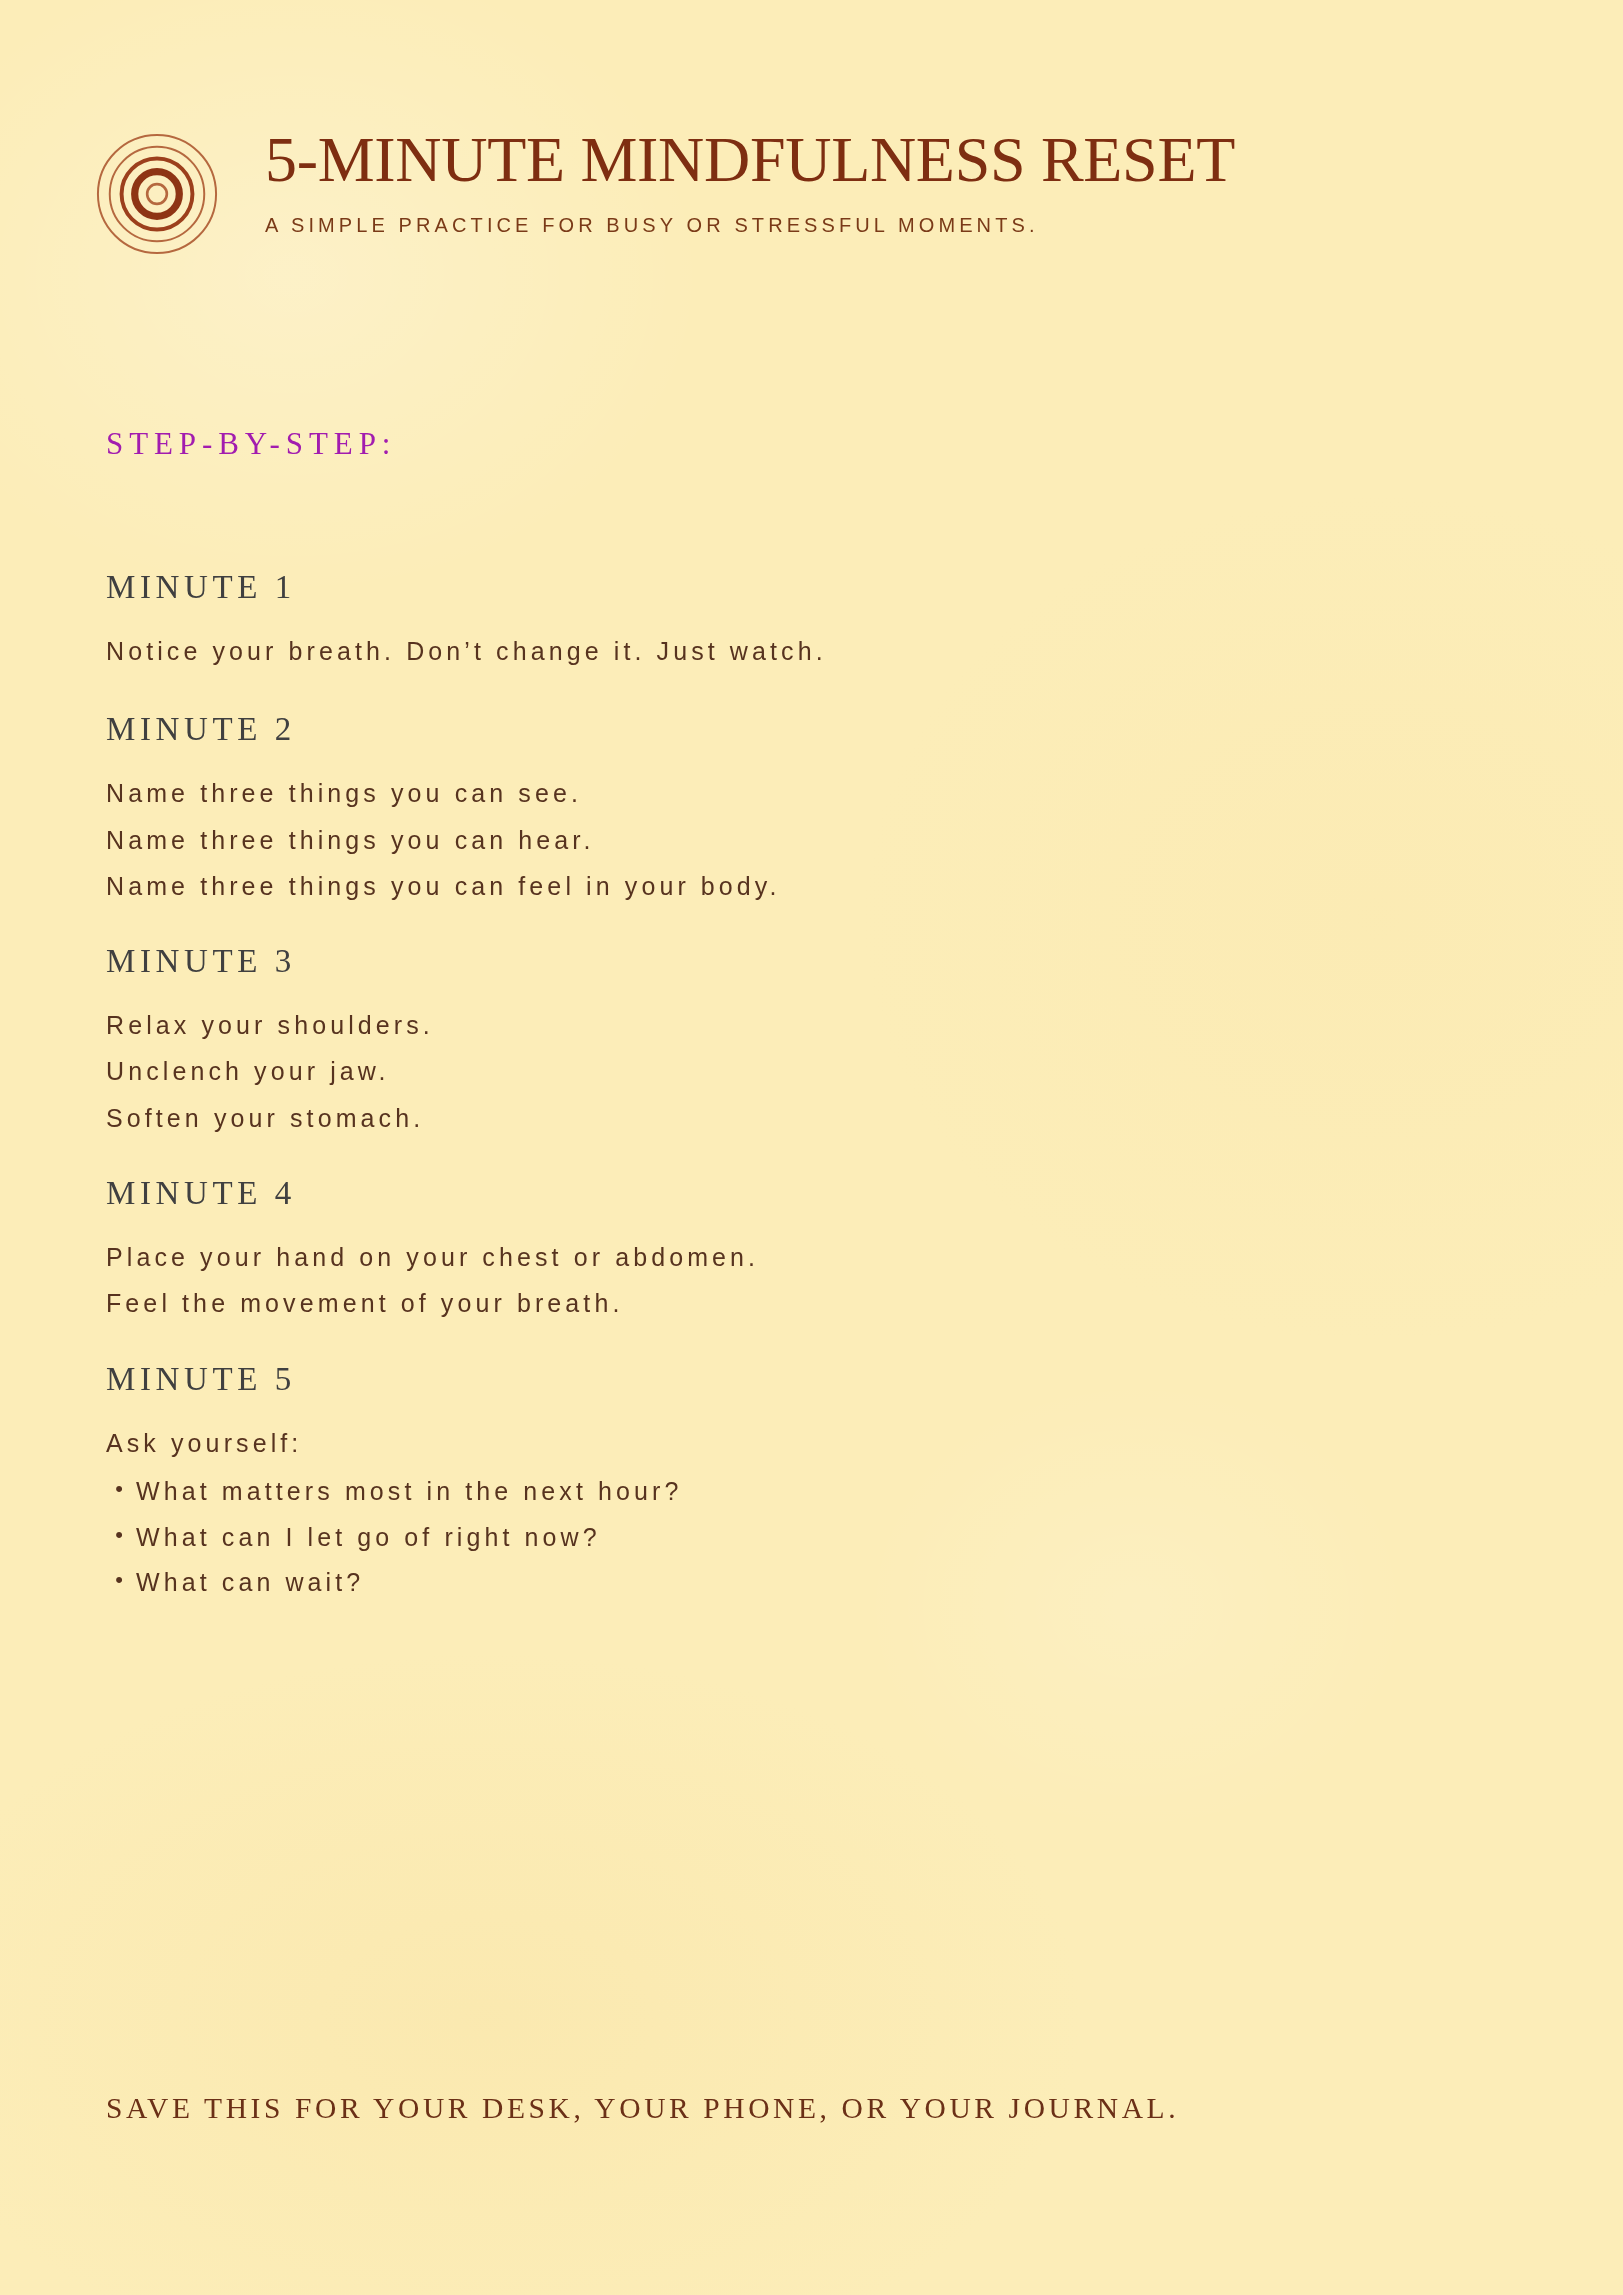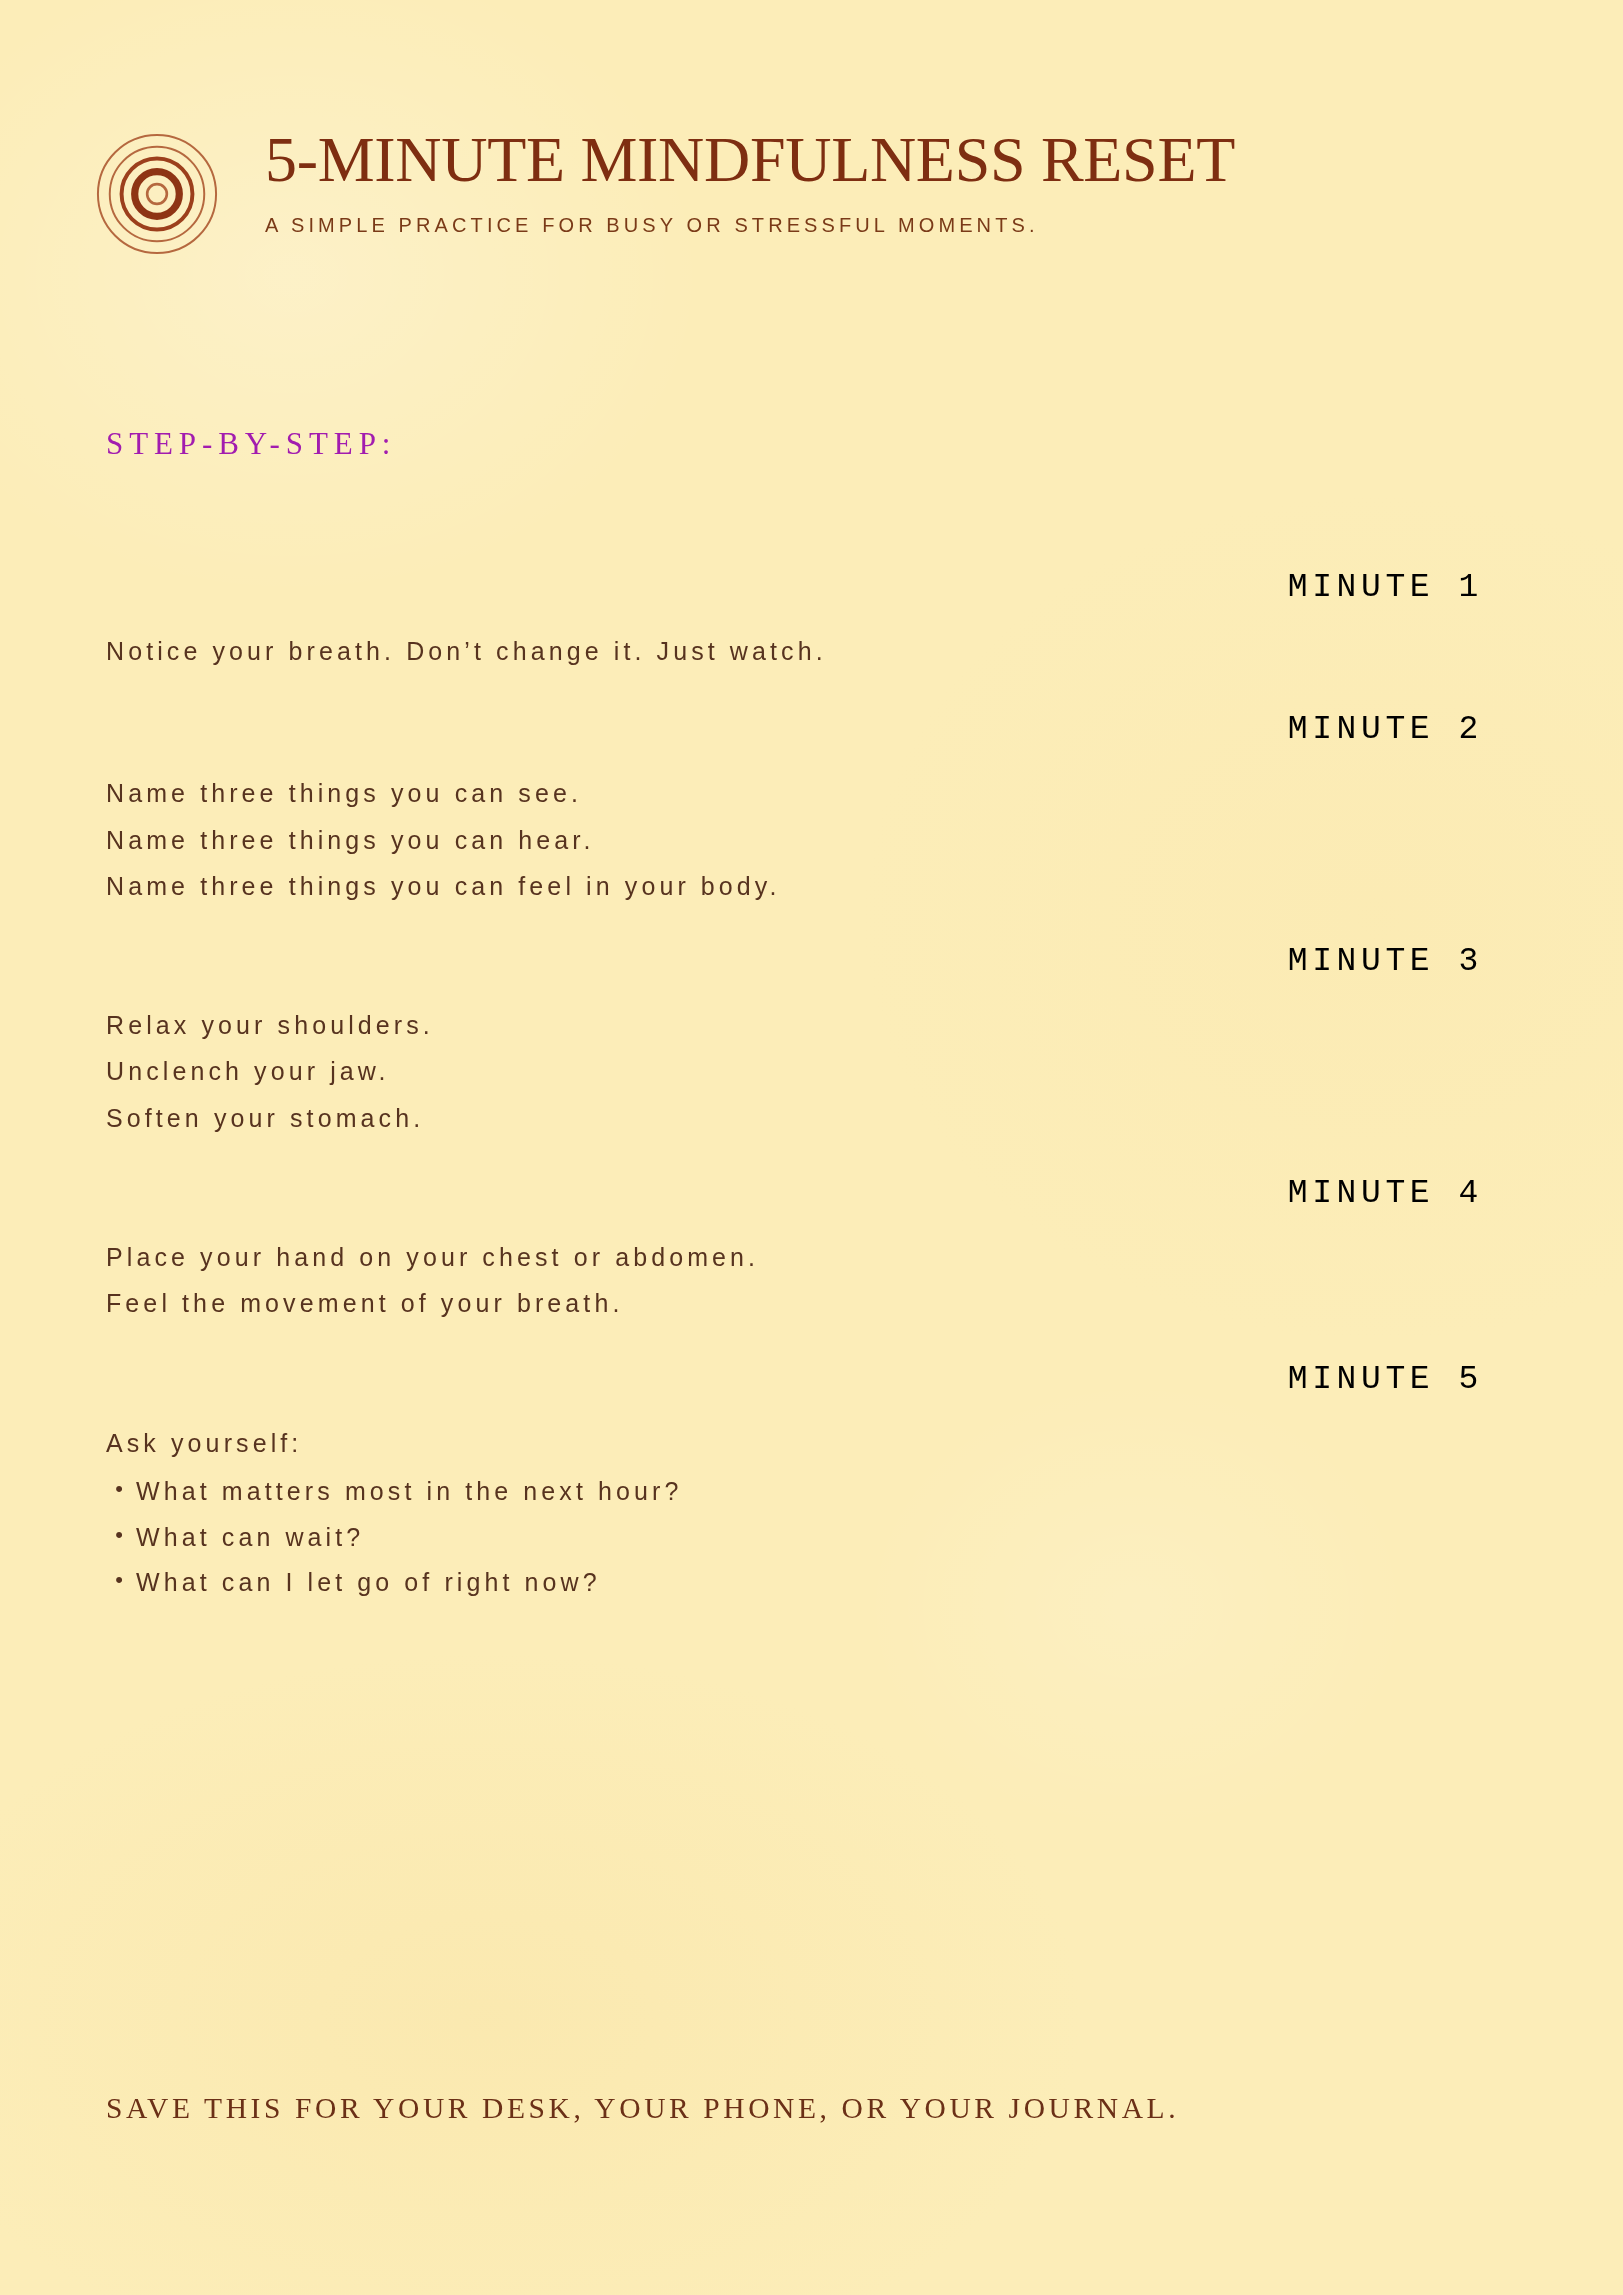--- a/index.html
+++ b/index.html
@@ -88,24 +88,23 @@
     left: 106px;
     top: 569px;
     width: 1377px;
   }
   .step {
     margin-bottom: 30px;
   }
   .step-heading {
     font-size: 33px;
     letter-spacing: 4.6px;
-    color: #000000;
-    font-family: Liberation Mono, monospace;
+    color: #404040;
+    font-family: Liberation Serif, serif;
     margin-bottom: 22px;
-    text-align: right;
   }
   .step-line {
     font-size: 25px;
     letter-spacing: 4.1px;
     line-height: 1.85;
     color: #57331f;
     font-family: "Liberation Sans", sans-serif;
   }
   .step-bullets {
     margin: 0;
@@ -207,22 +206,22 @@
       <div class="step-heading">MINUTE 4</div>
       <div class="step-line">Place your hand on your chest or abdomen.</div>
       <div class="step-line">Feel the movement of your breath.</div>
     </div>
 
     <div class="step s5">
       <div class="step-heading">MINUTE 5</div>
       <div class="step-intro">Ask yourself:</div>
       <ul class="step-bullets">
         <li>What matters most in the next hour?</li>
+        <li>What can I let go of right now?</li>
         <li>What can wait?</li>
-        <li>What can I let go of right now?</li>
       </ul>
     </div>
 
   </div>
 
   <div class="footer">SAVE THIS FOR YOUR DESK, YOUR PHONE, OR YOUR JOURNAL.</div>
 
 </div>
 
 

